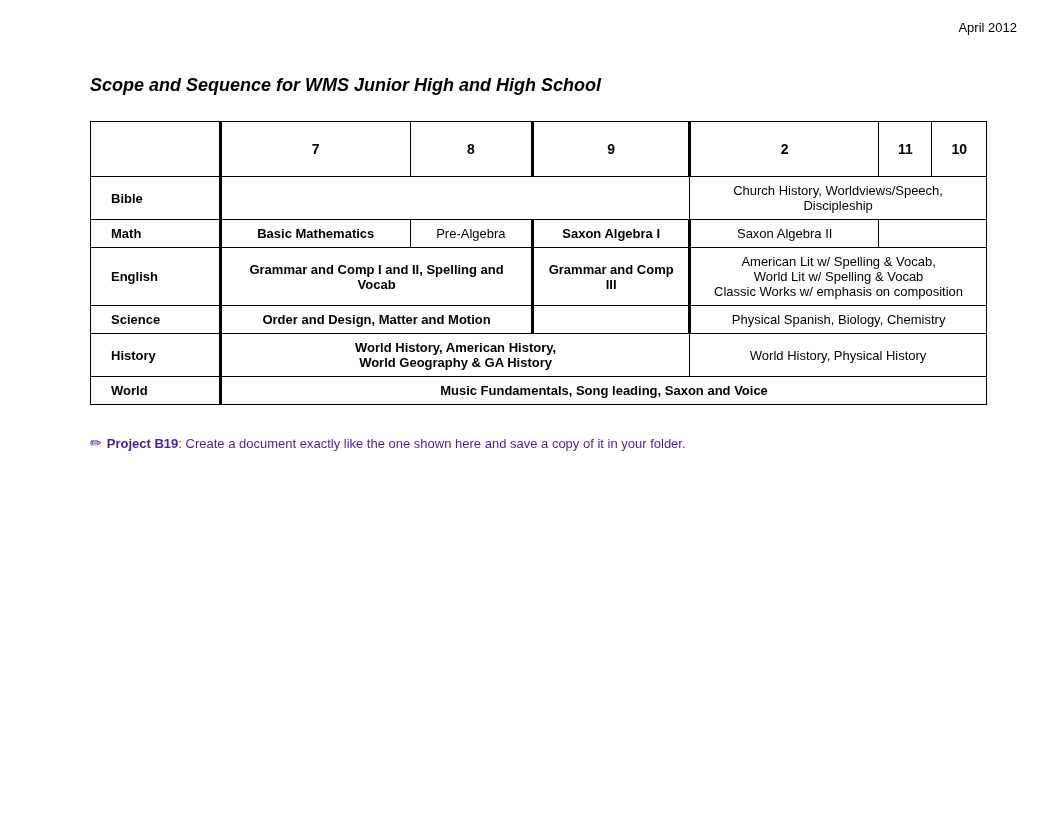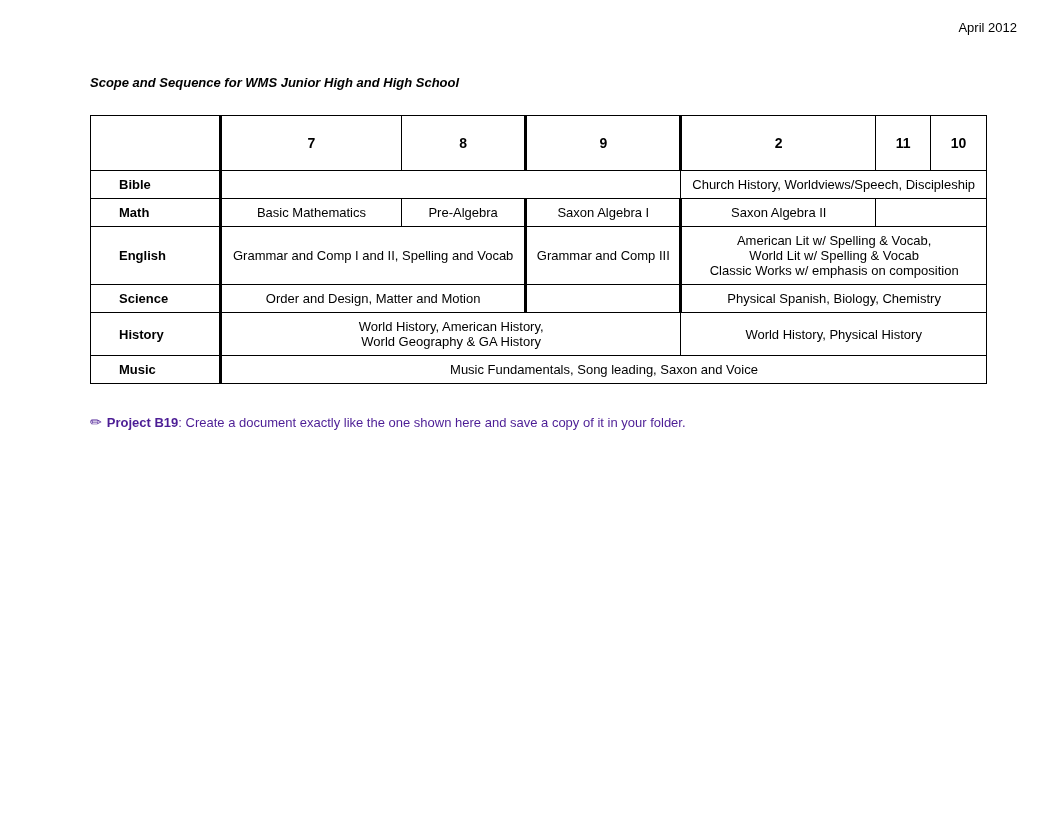--- a/index.html
+++ b/index.html
@@ -13,21 +13,21 @@
       padding: 20px 40px;
     }
     .date-line {
       text-align: right;
       margin-bottom: 40px;
       font-size: 13px;
     }
     .page-title {
       font-style: italic;
       font-weight: bold;
-      font-size: 13px;
+      font-size: 18px;
       margin-bottom: 25px;
       margin-left: 50px;
     }
     .table-wrapper {
       margin-left: 50px;
       margin-right: 30px;
     }
     table {
       border-collapse: collapse;
       width: 100%;
@@ -40,26 +40,27 @@
       font-size: 13px;
     }
     .header-row td {
       font-weight: bold;
       font-size: 14px;
       height: 55px;
     }
     .subject-cell {
       font-weight: bold;
       text-align: left;
-      padding-left: 28px;
+      padding-left: 20px;
       width: 130px;
     }
     
     .thick-left {
       border-left: 3px solid #000 !important;
+      font-weight: bold;
     }
     .thick-right {
       border-right: 3px solid #000 !important;
     }
 
     .project-line {
       margin-top: 30px;
       margin-left: 50px;
       font-size: 13px;
       color: #4c1d95;
@@ -123,21 +124,21 @@
       <td colspan="3">Physical Spanish, Biology, Chemistry</td>
     </tr>
 
     <tr>
       <td class="subject-cell">History</td>
       <td class="thick-left" colspan="3">World History, American History,<br>World Geography &amp; GA History</td>
       <td colspan="3">World History, Physical History</td>
     </tr>
 
     <tr>
-      <td class="subject-cell">Music</td>
+      <td class="subject-cell">World</td>
       <td class="thick-left" colspan="6">Music Fundamentals, Song leading, Saxon and Voice</td>
     </tr>
 
   </tbody>
     </table>
 </div>
 
 <div class="project-line">
   <span class="pencil-icon">✏</span><span class="project-label">Project B19</span><span>:  Create a document exactly like the one shown here and save a copy of it in your folder.</span>
 </div>

